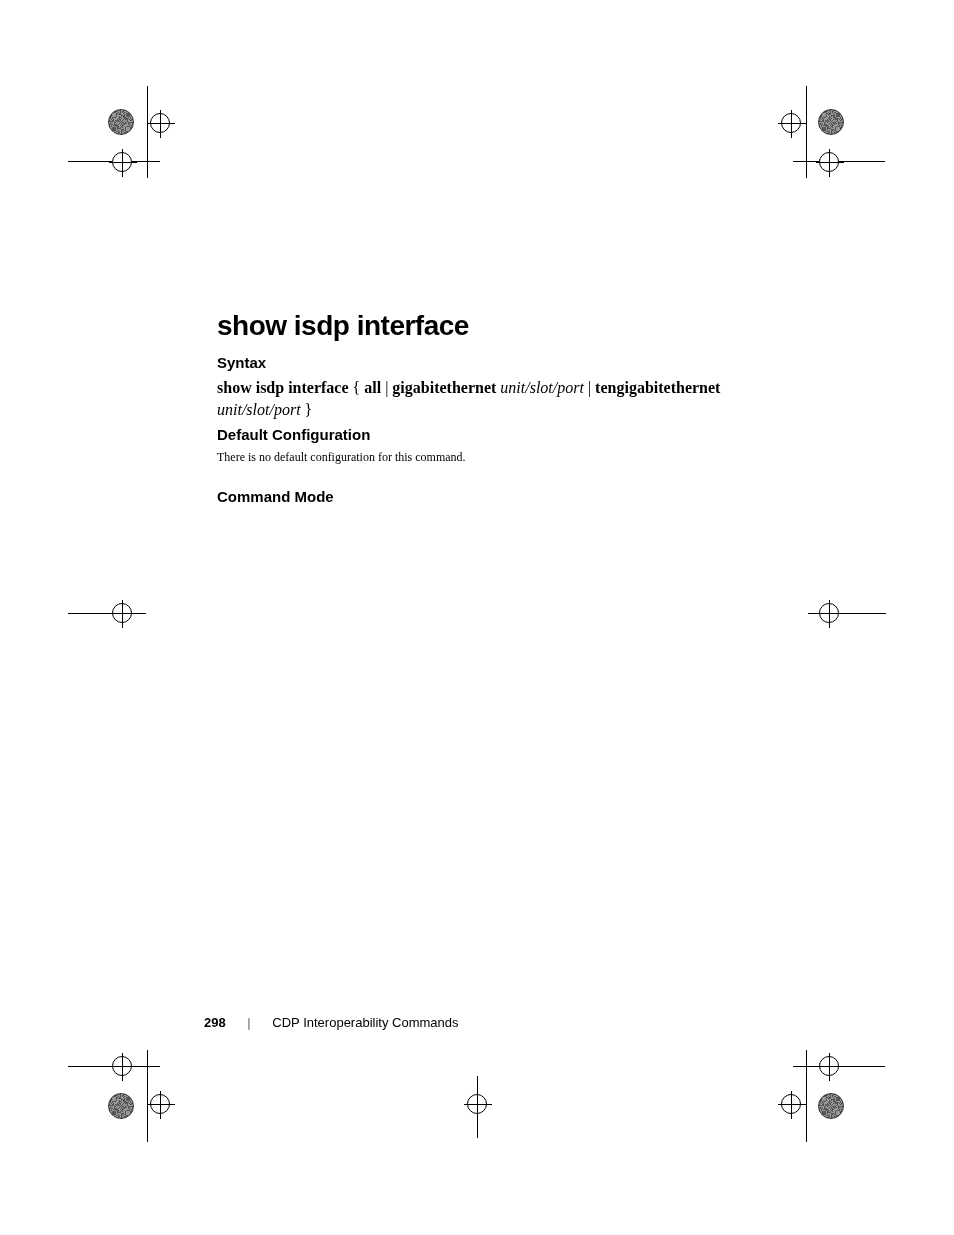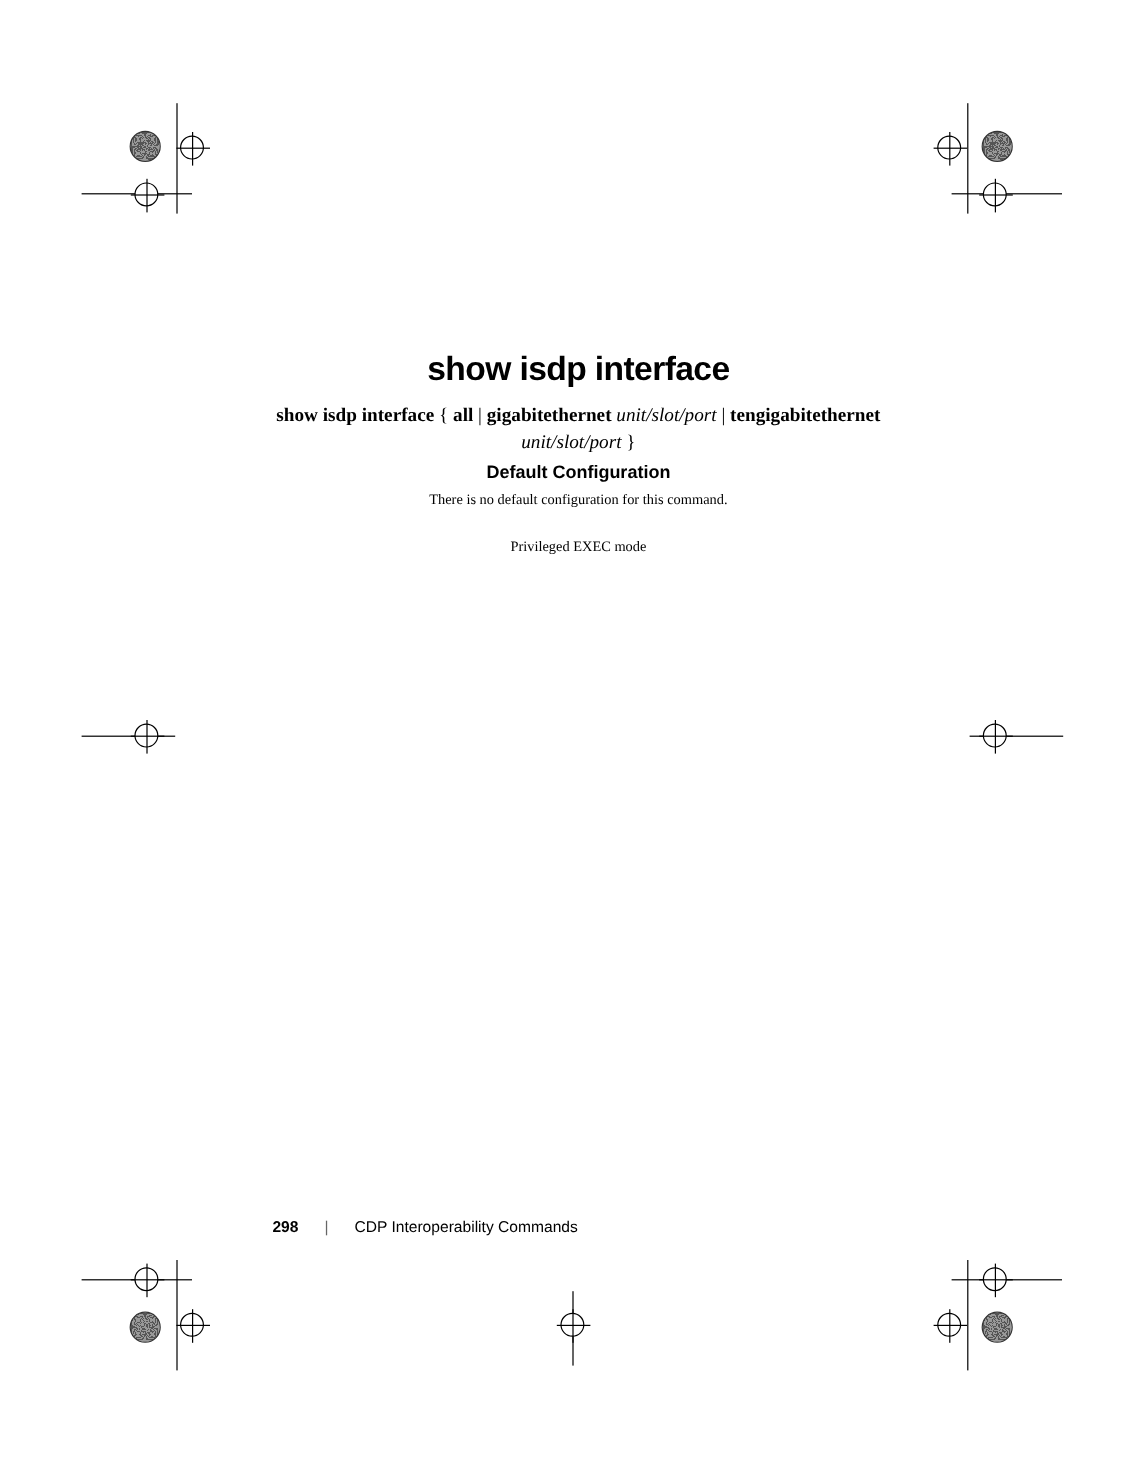--- a/index.html
+++ b/index.html
@@ -11,23 +11,22 @@
       width: 954px;
       height: 1235px;
       background: #fff;
       position: relative;
       font-family: Georgia, 'Times New Roman', serif;
       color: #000;
     }
     .content {
       position: absolute;
       left: 217px;
-      top: 292px;
+      top: 310px;
       width: 530px;
-      text-align: center;
     }
     h1 {
       font-family: Arial, Helvetica, sans-serif;
       font-size: 28px;
       font-weight: bold;
       margin-bottom: 12px;
       letter-spacing: -0.5px;
     }
     .desc {
       font-size: 16px;
@@ -54,21 +53,21 @@
     .syntax-line .italic {
       font-style: italic;
     }
     .body-text {
       font-size: 12px;
       line-height: 1.4;
       margin-bottom: 22px;
     }
     .footer {
       position: absolute;
-      left: 227px;
+      left: 204px;
       top: 1015px;
       font-family: Arial, Helvetica, sans-serif;
       font-size: 13px;
     }
     .footer .page-num {
       font-weight: bold;
       margin-right: 18px;
     }
     .footer .sep {
       margin-right: 18px;
@@ -169,28 +168,29 @@
   <div class="vline" style="left:806px; top:1050px; height:92px;"></div>
   <div class="hline" style="left:793px; top:1066px; width:92px;"></div>
   <div class="hatched-circle" style="left:818px; top:1093px;"></div>
   <div class="crosshair" style="left:819px; top:1056px;"></div>
   <div class="crosshair" style="left:781px; top:1094px;"></div>
 </div>
 
 <div class="content">
   <h1>show isdp interface</h1>
 
+  <h2>Syntax</h2>
   <p class="syntax-line">
     <span class="bold">show isdp interface</span><span> { </span><span class="bold">all</span><span> | </span><span class="bold">gigabitethernet</span><span> </span><span class="italic">unit/slot/port</span><span> | </span><span class="bold">tengigabitethernet</span><span> </span><span class="italic">unit/slot/port</span><span> }</span>
   </p>
 
   <h2>Default Configuration</h2>
   <p class="body-text">There is no default configuration for this command.</p>
 
-  <p class="body-text">Privileged EXEC mode</p>
+  <h2>Command Mode</h2>
 
 
 </div>
 
 <div class="footer">
   <span class="page-num">298</span>
   <span class="sep">|</span>
   <span>CDP Interoperability Commands</span>
 </div>
 

